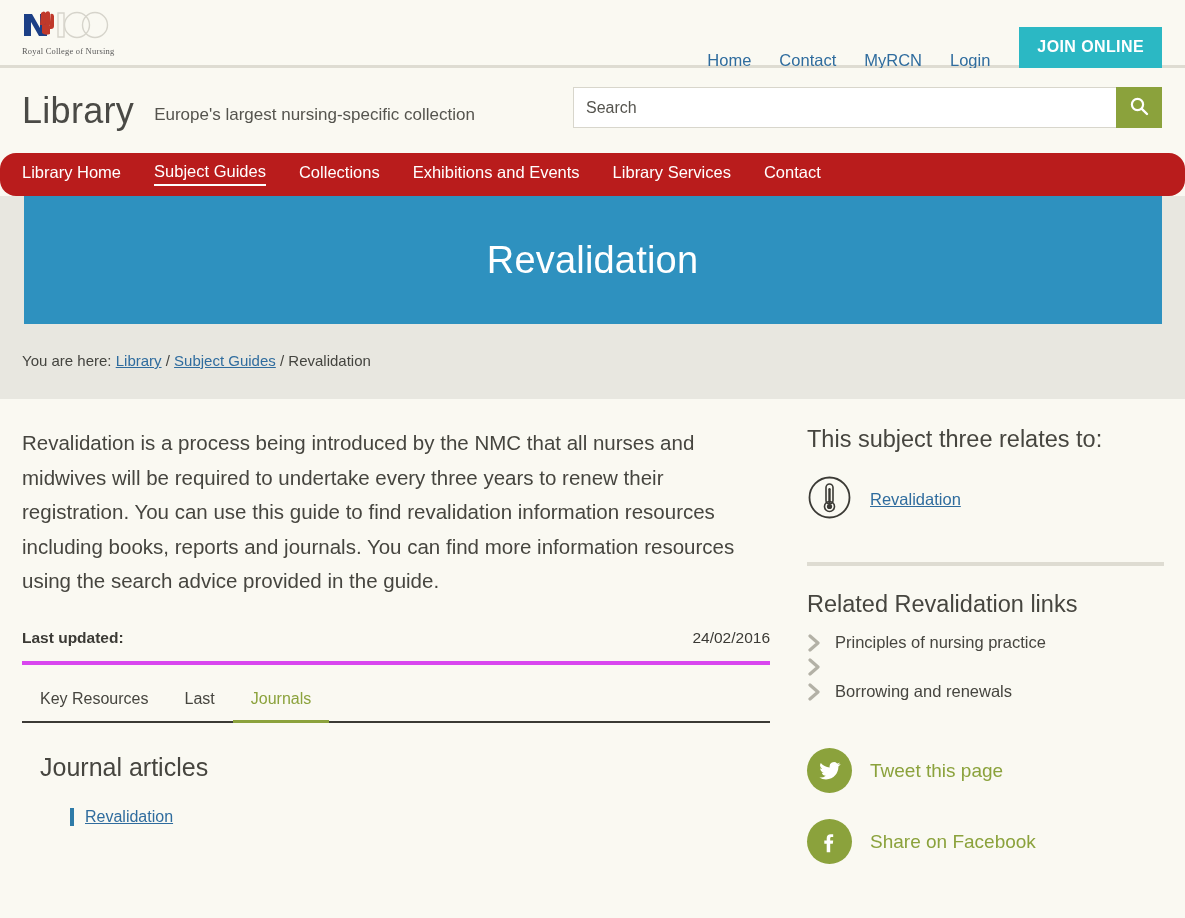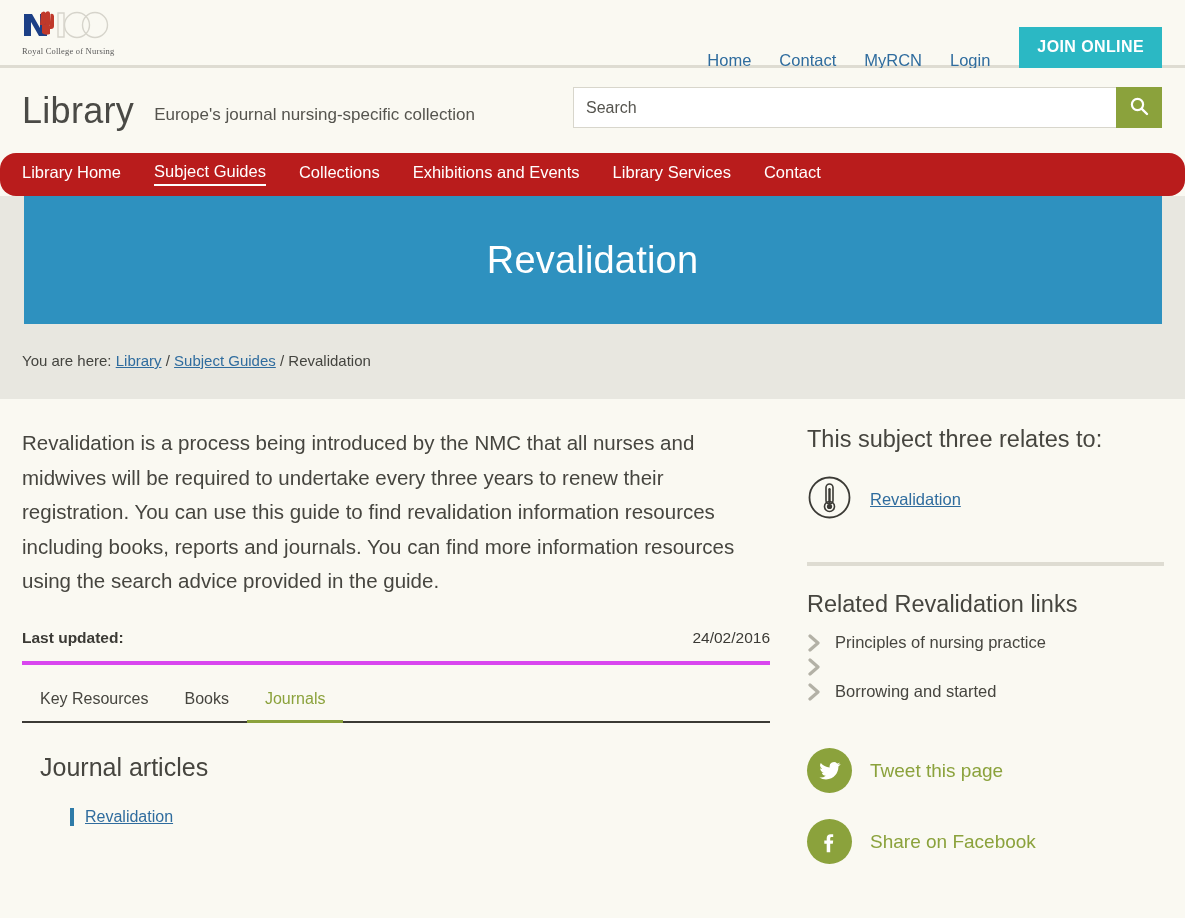--- a/index.html
+++ b/index.html
@@ -323,21 +323,21 @@
     <a class="tlink" href="#">Home</a>
     <a class="tlink" href="#">Contact</a>
     <a class="tlink" href="#">MyRCN</a>
     <a class="tlink" href="#">Login</a>
     <a class="join-btn" href="#">JOIN ONLINE</a>
   </div>
 </div>
 
 <div class="masthead">
   <span class="mast-title">Library</span>
-  <span class="mast-tag">Europe's journal nursing-specific collection</span>
+  <span class="mast-tag">Europe's largest nursing-specific collection</span>
 
   <div class="searchwrap">
     <input type="text" placeholder="Search" style="">
     <button class="search-btn">
       <span>
         <svg width="20" height="20" viewBox="0 0 20 20" aria-hidden="true">
           <circle cx="8.5" cy="8.5" r="5.6" fill="none" stroke="#ffffff" stroke-width="2.2"></circle>
           <line x1="12.8" y1="12.8" x2="18" y2="18" stroke="#ffffff" stroke-width="2.4" stroke-linecap="round"></line>
         </svg>
       </span>
@@ -373,21 +373,21 @@
   <div class="col-main">
     <p class="lede">Revalidation is a process being introduced by the NMC that all nurses and midwives will be required to undertake every three years to renew their registration. You can use this guide to find revalidation information resources including books, reports and journals. You can find more information resources using the search advice provided in the guide.</p>
 
     <div class="updated-row">
       <span class="updated-label">Last updated:</span>
       <span class="updated-date">24/02/2016</span>
     </div>
 
     <div class="tabs">
       <a class="tab" href="#">Key Resources</a>
-      <a class="tab" href="#">Books</a>
+      <a class="tab" href="#">Last</a>
       <a class="tab active" href="#">Journals</a>
     </div>
 
     <h2 class="panel-title">Journal articles</h2>
     <div class="pill-link">
       <a href="#">Revalidation</a>
     </div>
   </div>
 
   <aside class="col-side">
@@ -424,21 +424,21 @@
             <path d="M3 2 L11 9 L3 16" fill="none" stroke="#b3b1a6" stroke-width="3.2" stroke-linecap="round" stroke-linejoin="round"></path>
           </svg>
         </span>
       </li>
       <li>
         <span class="chev">
           <svg width="16" height="18" viewBox="0 0 16 18" aria-hidden="true">
             <path d="M3 2 L11 9 L3 16" fill="none" stroke="#b3b1a6" stroke-width="3.2" stroke-linecap="round" stroke-linejoin="round"></path>
           </svg>
         </span>
-        <span class="txt">Borrowing and started</span>
+        <span class="txt">Borrowing and renewals</span>
       </li>
     </ul>
 
     <div class="social">
       <a class="social-row" href="#">
         <span class="social-circle">
           <svg width="26" height="26" viewBox="0 0 26 26" aria-hidden="true">
             <path d="M23.5 6.1c-.8.35-1.6.6-2.5.7.9-.55 1.6-1.4 1.9-2.4-.85.5-1.8.87-2.8 1.07a4.35 4.35 0 0 0-7.4 3.97C9 9.25 5.9 7.6 3.8 5.05a4.35 4.35 0 0 0 1.35 5.8c-.7-.02-1.37-.22-1.95-.54v.06a4.35 4.35 0 0 0 3.5 4.26c-.64.18-1.32.2-1.97.08a4.36 4.36 0 0 0 4.07 3.02 8.74 8.74 0 0 1-6.45 1.8 12.3 12.3 0 0 0 6.67 1.96c8 0 12.38-6.63 12.38-12.38l-.02-.56c.85-.62 1.58-1.38 2.16-2.25z" fill="#ffffff"></path>
           </svg>
         </span>

